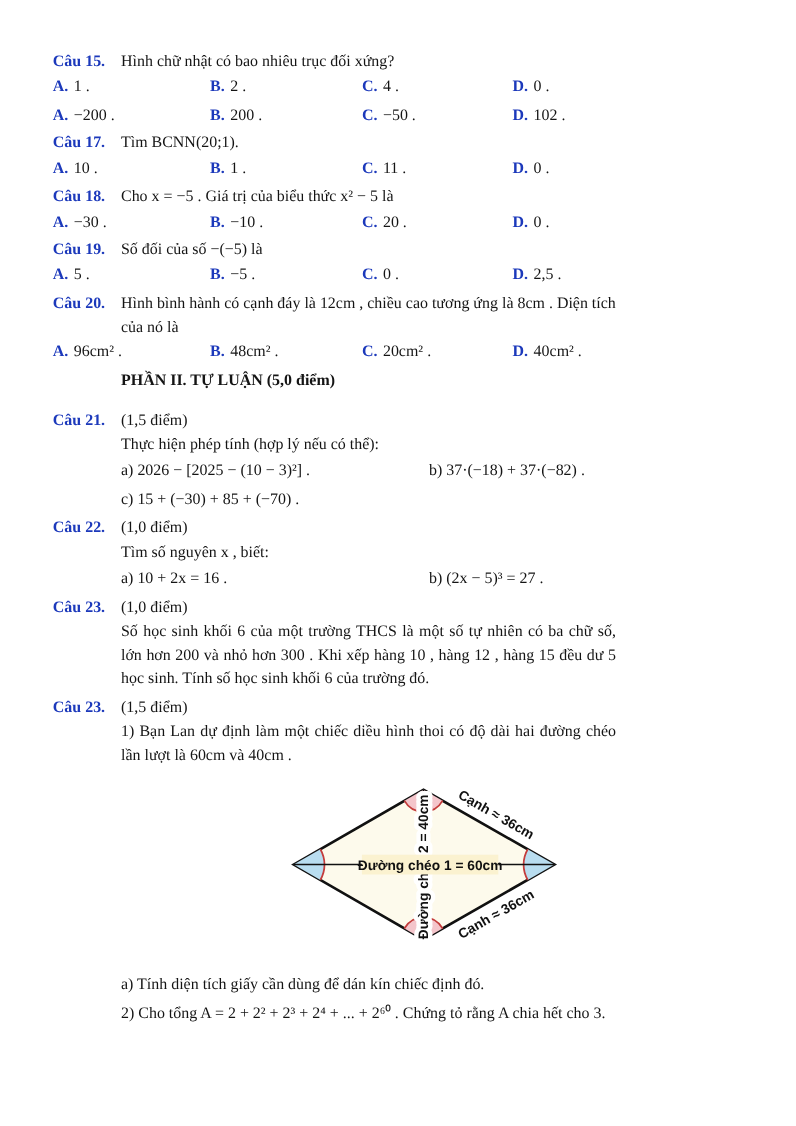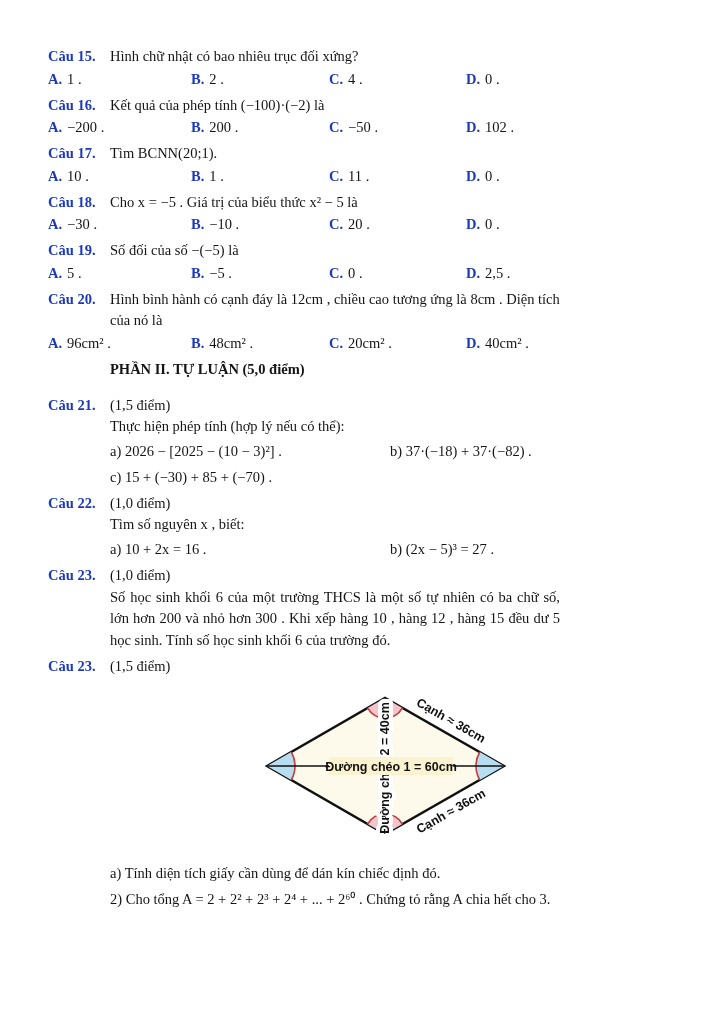--- a/index.html
+++ b/index.html
@@ -43,24 +43,20 @@
     </div>
     <div class="opts">
       <span class="opt-a"><span class="letter">A.</span><span>1 .</span></span>
       <span class="opt-b"><span class="letter">B.</span><span>2 .</span></span>
       <span class="opt-c"><span class="letter">C.</span><span>4 .</span></span>
       <span class="opt-d"><span class="letter">D.</span><span>0 .</span></span>
     </div>
   </div>
 
   <div class="mcq">
-    <div class="q-row">
-      <span class="q-label">Câu 16.</span>
-      <span class="q-text">Kết quả của phép tính (−100)·(−2) là</span>
-    </div>
     <div class="opts">
       <span class="opt-a"><span class="letter">A.</span><span>−200 .</span></span>
       <span class="opt-b"><span class="letter">B.</span><span>200 .</span></span>
       <span class="opt-c"><span class="letter">C.</span><span>−50 .</span></span>
       <span class="opt-d"><span class="letter">D.</span><span>102 .</span></span>
     </div>
   </div>
 
   <div class="mcq">
     <div class="q-row">
@@ -147,20 +143,21 @@
       <span class="q-points">(1,0 điểm)</span>
     </div>
     <div class="para">Số học sinh khối 6 của một trường THCS là một số tự nhiên có ba chữ số, lớn hơn 200 và nhỏ hơn 300 . Khi xếp hàng 10 , hàng 12 , hàng 15 đều dư 5 học sinh. Tính số học sinh khối 6 của trường đó.</div>
   </div>
 
   <div class="essay">
     <div class="q-row">
       <span class="q-label">Câu 23.</span>
       <span class="q-points">(1,5 điểm)</span>
     </div>
+    <div class="para">1) Bạn Lan dự định làm một chiếc diều hình thoi có độ dài hai đường chéo lần lượt là 60cm và 40cm .</div>
 
     <div class="diagram-wrap">
       <svg width="360" height="165" viewBox="0 0 360 165">
 
         <polygon points="50,80 168,12 287,80 168,148" fill="#fdfaec" stroke="#111" stroke-width="2.4"></polygon>
 
         <path d="M50,80 L74.25,66 A28,28 0 0 1 74.25,94 Z" fill="#b9ddf0"></path>
         <path d="M287,80 L262.75,94 A28,28 0 0 1 262.75,66 Z" fill="#b9ddf0"></path>
         <path d="M168,12 L185.4,21.9 A20,20 0 0 1 150.6,21.9 Z" fill="#f4c5cb"></path>
         <path d="M168,148 L150.6,138.1 A20,20 0 0 1 185.4,138.1 Z" fill="#f4c5cb"></path>

